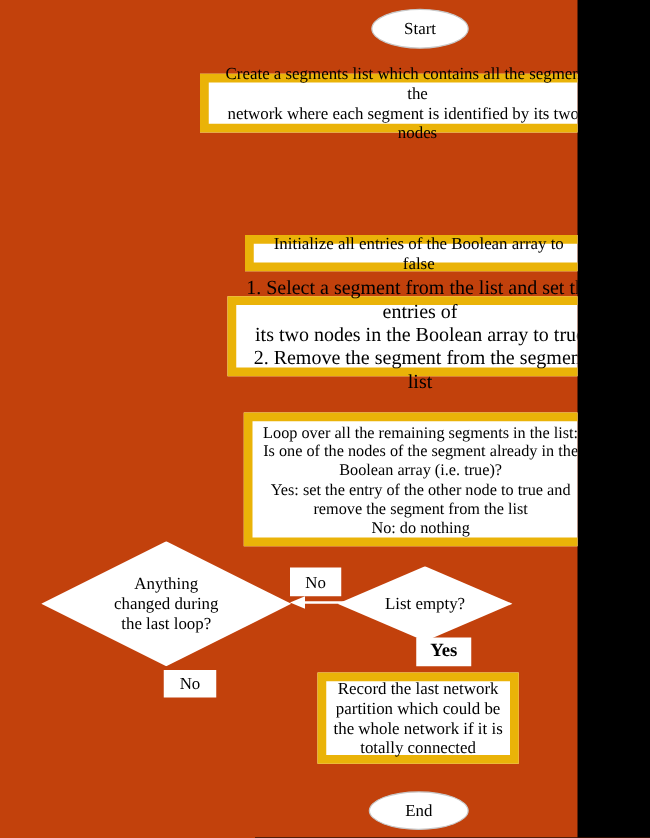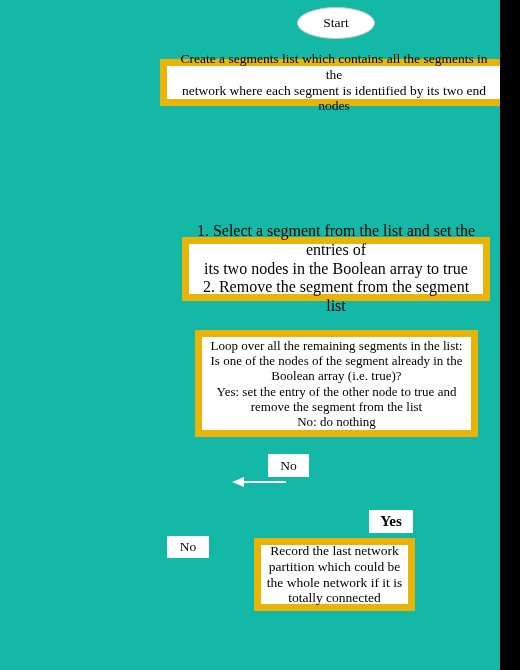--- a/index.html
+++ b/index.html
@@ -2,23 +2,23 @@
 <html><head>
 <meta charset="utf-8">
 <style>
   html, body {
     margin: 0;
     padding: 0;
     background: #000000;
   }
   #canvas {
     position: relative;
-    width: 500px;
+    width: 462px;
     height: 670px;
-    background: #14b8a6;
+    background: #c2410c;
     overflow: hidden;
     font-family: "Liberation Serif", "DejaVu Serif", serif;
   }
   .node {
     position: absolute;
     box-sizing: border-box;
     background: #ffffff;
     color: #000000;
     display: flex;
     align-items: center;
@@ -29,21 +29,20 @@
   }
   .rect {
     border: 7px solid #eab308;
   }
   .terminator {
     border-radius: 50%;
     border: 1px solid #c8c8c8;
   }
   .label {
     border: none;
-    margin-left: 36px;
   }
   .diamond-wrap {
     position: absolute;
   }
   .diamond-shape {
     position: absolute;
     left: 0; top: 0;
     width: 100%;
     height: 100%;
   }
@@ -75,40 +74,56 @@
       <polygon points="0,8 12,3 12,13" fill="#ffffff"></polygon>
     </svg>
   </div>
 
   <div class="node terminator" style="left:297px; top:7px; width:78px; height:32px; font-size:13.5px;">Start</div>
 
   <div class="node rect" style="left:160px; top:59px; width:348px; height:47px; font-size:13.5px; padding:2px 6px;">Create a segments list which contains all the segments in the
 network where each segment is identified by its two end nodes</div>
 
 
+  <div class="node rect" style="left:196px; top:188px; width:278px; height:29px; font-size:13.5px; padding:2px 6px;">Initialize all entries of the Boolean array to false</div>
 
   <div class="node rect" style="left:182px; top:237px; width:308px; height:64px; font-size:16px; padding:2px 6px;">1. Select a segment from the list and set the entries of
 its two nodes in the Boolean array to true
 2. Remove the segment from the segment list</div>
 
   <div class="node rect" style="left:195px; top:330px; width:283px; height:107px; font-size:13px; padding:2px 8px;">Loop over all the remaining segments in the list:
 Is one of the nodes of the segment already in the
 Boolean array (i.e. true)?
 Yes:  set the entry of the other node to true and
 remove the segment from the list
 No: do nothing</div>
 
+  <div class="diamond-wrap" style="left:33px; top:433px; width:200px; height:100px;">
+    <svg class="diamond-shape" viewBox="0 0 200 100" preserveAspectRatio="none" xmlns="http://www.w3.org/2000/svg">
+      <polygon points="100,0 200,50 100,100 0,50" fill="#ffffff"></polygon>
+    </svg>
+    <div class="diamond-text" style="font-size:13.5px;">Anything
+changed during
+the last loop?</div>
+  </div>
 
+  <div class="diamond-wrap" style="left:270px; top:453px; width:140px; height:60px;">
+    <svg class="diamond-shape" viewBox="0 0 140 60" preserveAspectRatio="none" xmlns="http://www.w3.org/2000/svg">
+      <polygon points="70,0 140,30 70,60 0,30" fill="#ffffff"></polygon>
+    </svg>
+    <div class="diamond-text" style="font-size:13.5px;">List empty?</div>
+  </div>
 
   <div class="node label" style="left:232px; top:454px; width:41px; height:23px; font-size:13.5px;">No</div>
 
   <div class="node label" style="left:333px; top:510px; width:44px; height:23px; font-size:15px;font-weight:bold;">Yes</div>
 
   <div class="node label" style="left:131px; top:536px; width:42px; height:22px; font-size:13.5px;">No</div>
 
   <div class="node rect" style="left:254px; top:538px; width:161px; height:73px; font-size:13.5px; padding:2px 4px;">Record the last network
 partition which could be
 the whole network if it is
 totally connected</div>
 
 
+  <div class="node terminator" style="left:295px; top:633px; width:80px; height:31px; font-size:13.5px;">End</div>
 
 </div>
 
 </body></html>

